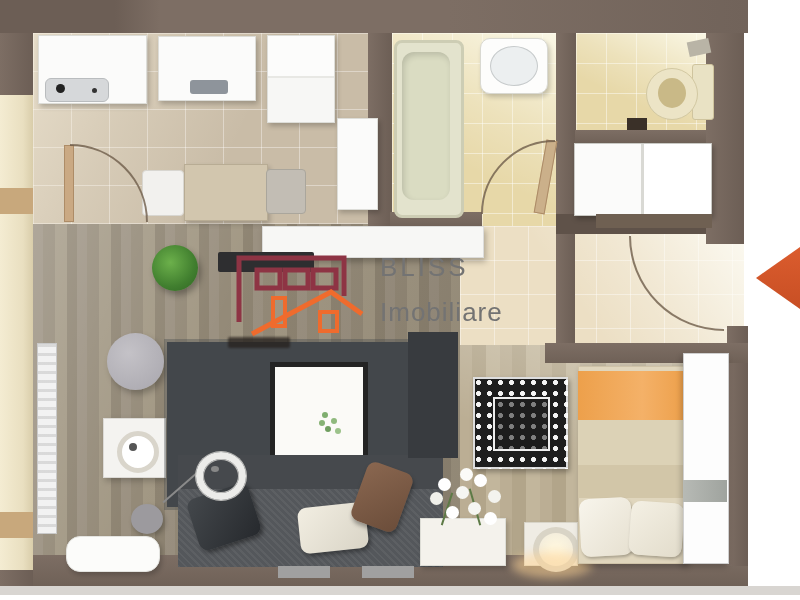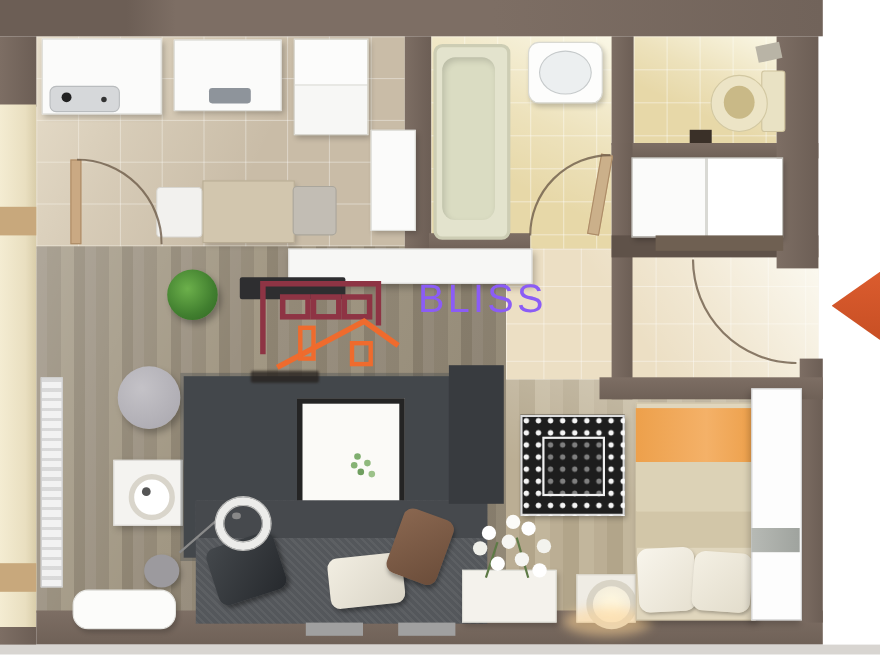--- a/index.html
+++ b/index.html
@@ -22,21 +22,21 @@
     background-size:100% 100%,30px 30px,30px 30px;}
   .tile-h{background-color:#ecdfc4;
     background-image:linear-gradient(235deg,rgba(255,255,250,.85) 0%,rgba(255,255,250,.3) 35%,transparent 60%),
       linear-gradient(rgba(255,255,255,.4) 1px,transparent 1px),
       linear-gradient(90deg,rgba(255,255,255,.4) 1px,transparent 1px);
     background-size:100% 100%,34px 34px,34px 34px;}
   .wood-l{background:repeating-linear-gradient(90deg,#9b9181 0 10px,#948a78 10px 22px,#a29884 22px 34px,#8e8472 34px 44px);}
   .wood-l::after{content:"";position:absolute;inset:0;background:linear-gradient(115deg,rgba(255,255,255,.20),transparent 40%,rgba(50,42,34,.14) 90%);}
   .wood-b{background:repeating-linear-gradient(90deg,#bbae94 0 12px,#b2a58a 12px 26px,#c2b69c 26px 40px);}
   .wood-b::after{content:"";position:absolute;inset:0;background:linear-gradient(200deg,rgba(255,255,252,.35),transparent 55%);}
-  .brand-txt{color:#8b5cf6;font-size:36px;line-height:1;white-space:nowrap;}
+  .brand-txt{color:#737373;font-size:26px;line-height:1;white-space:nowrap;}
 </style>
 </head>
 <body>
 
 <div id="plan">
 
   <div class="abs tile-k" style="left:33px;top:33px;width:335px;height:193px;"></div>
   <div class="abs tile-b" style="left:392px;top:33px;width:164px;height:195px;"></div>
   <div class="abs tile-b" style="left:576px;top:33px;width:130px;height:99px;"></div>
   <div class="abs tile-h" style="left:460px;top:226px;width:284px;height:119px;"></div>
@@ -144,14 +144,15 @@
       <rect x="77" y="18" width="23" height="18"></rect>
     </g>
     <g fill="none" stroke="#ef6b2d" stroke-width="5">
       <path d="M16 82 L95 40 L126 62"></path>
       <rect x="37" y="46" width="12" height="28" stroke-width="4"></rect>
       <rect x="84" y="60" width="17" height="19" stroke-width="4"></rect>
     </g>
   </svg>
   <div class="abs" style="left:228px;top:337px;width:62px;height:11px;background:rgba(35,30,25,.7);border-radius:2px;filter:blur(1px);"></div>
   <div class="abs brand-txt" style="left:380px;top:254px;letter-spacing:3px;">BLISS</div>
+  <div class="abs brand-txt" style="left:380px;top:299px;letter-spacing:1px;">Imobiliare</div>
 
 </div>
 
 </body></html>

